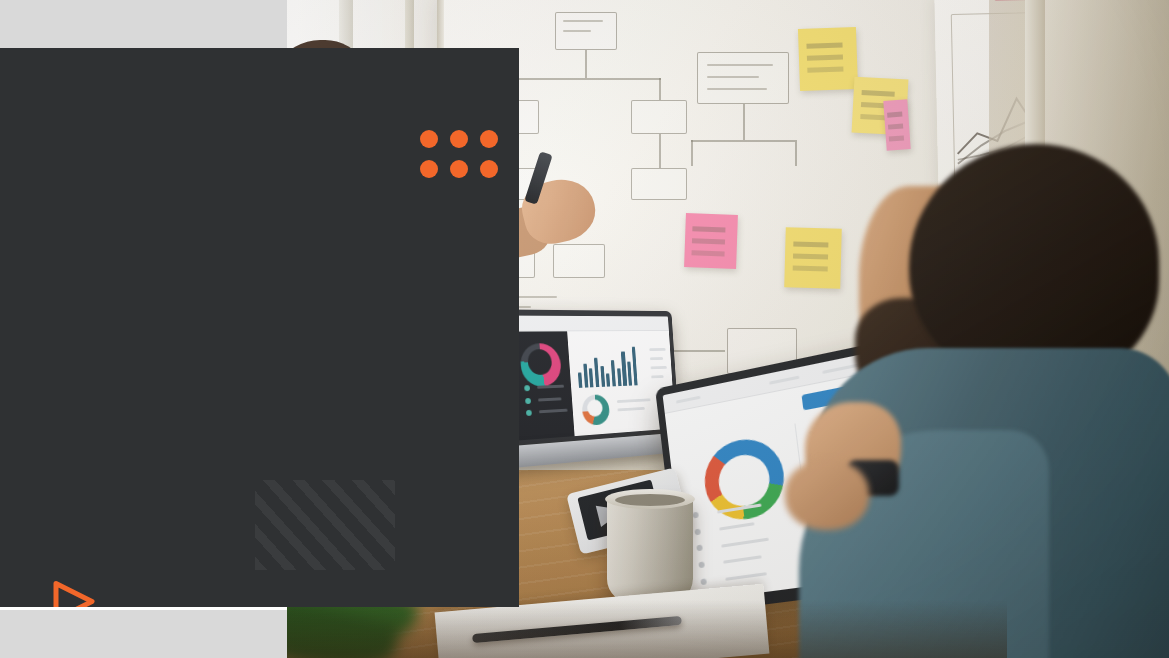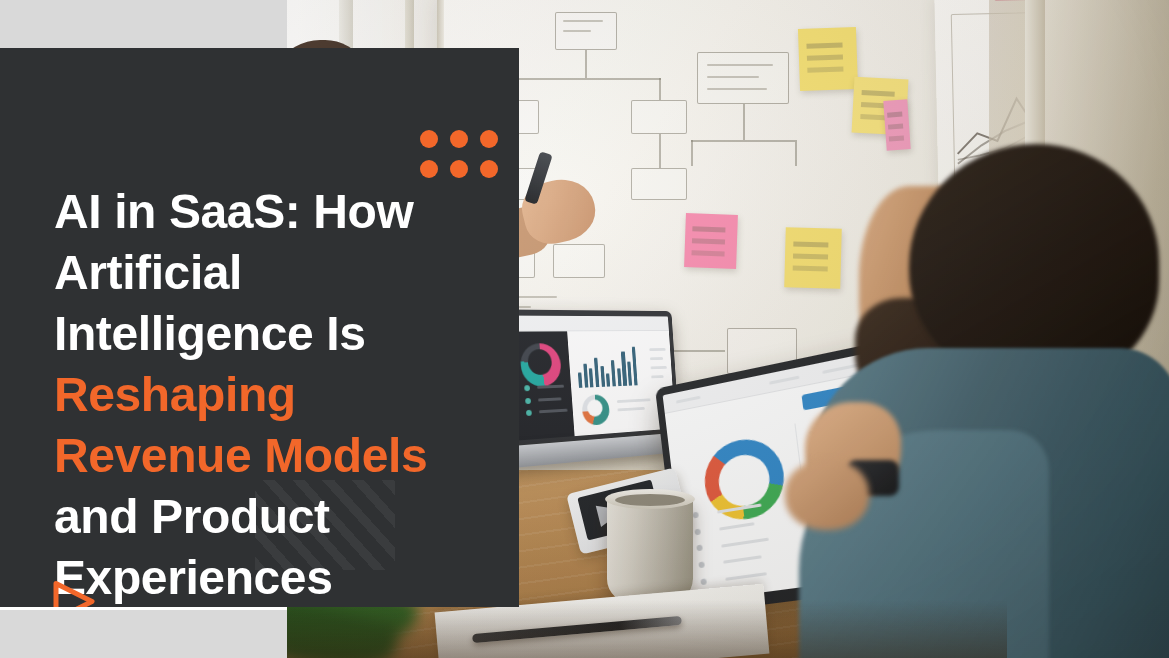--- a/index.html
+++ b/index.html
@@ -639,21 +639,20 @@
       <i></i>
         <i></i>
         <i></i>
         <i></i>
         <i></i>
         <i></i>
     </div>
 
     <div class="stripes"></div>
 
-    <h1 class="headline"><span>AI in SaaS: How Artificial Intelligence Is </span><span class="hl">Reshaping Revenue Models</span><span> and Product Experiences</span></h1>
 
     <div class="play-btn">
       <svg viewBox="0 0 52 52" width="52" height="52">
         <path d="M8 7.5 L44 25.5 L8 43.5 Z" fill="none" stroke="#F2672A" stroke-width="5" stroke-linejoin="round" stroke-linecap="round"></path>
       </svg>
     </div>
 
   </div>
 
 </div>

